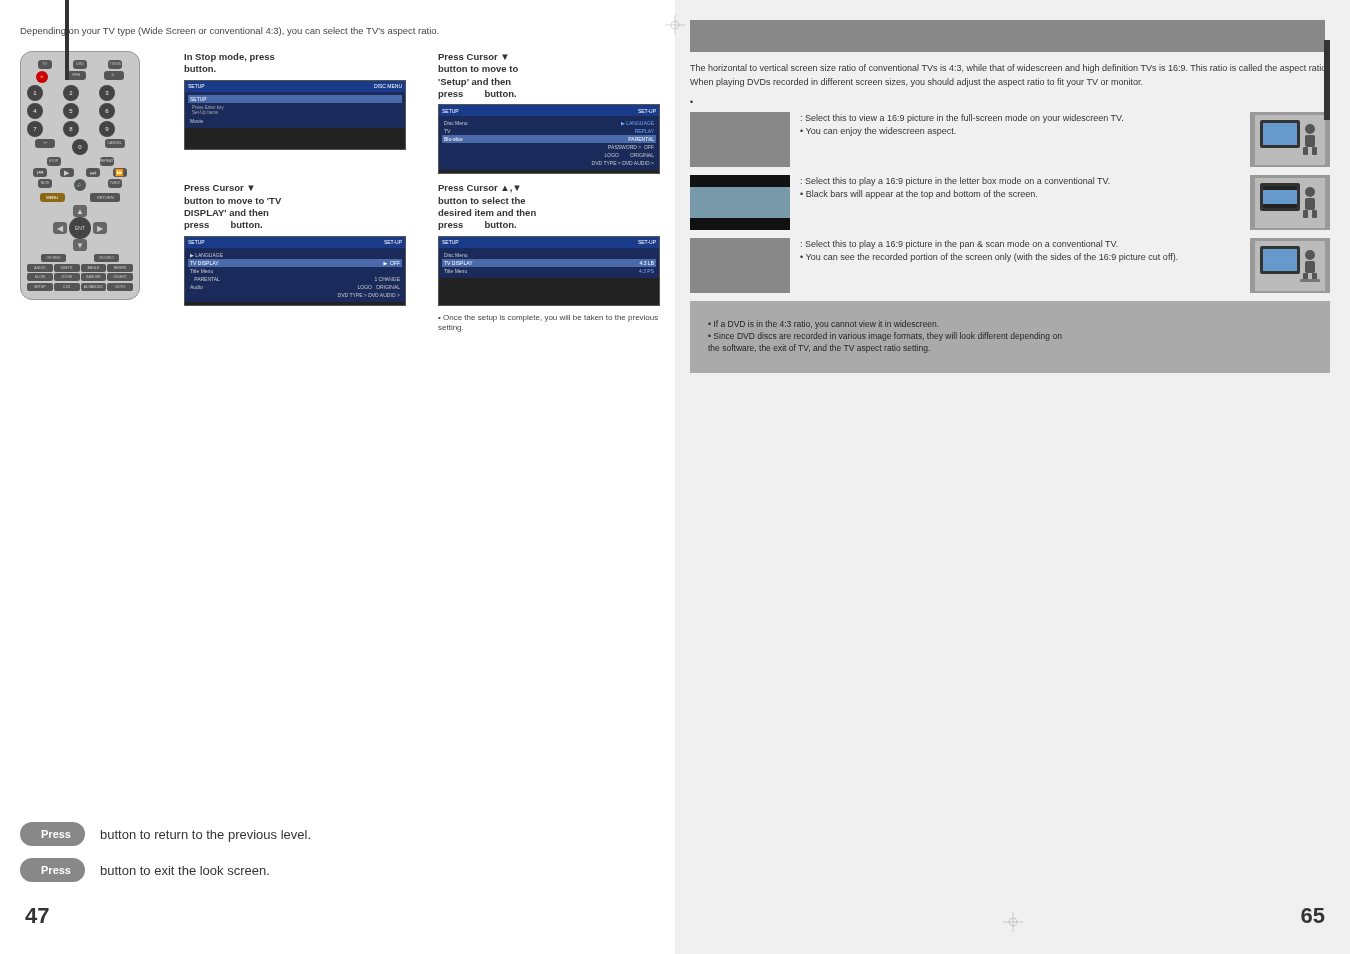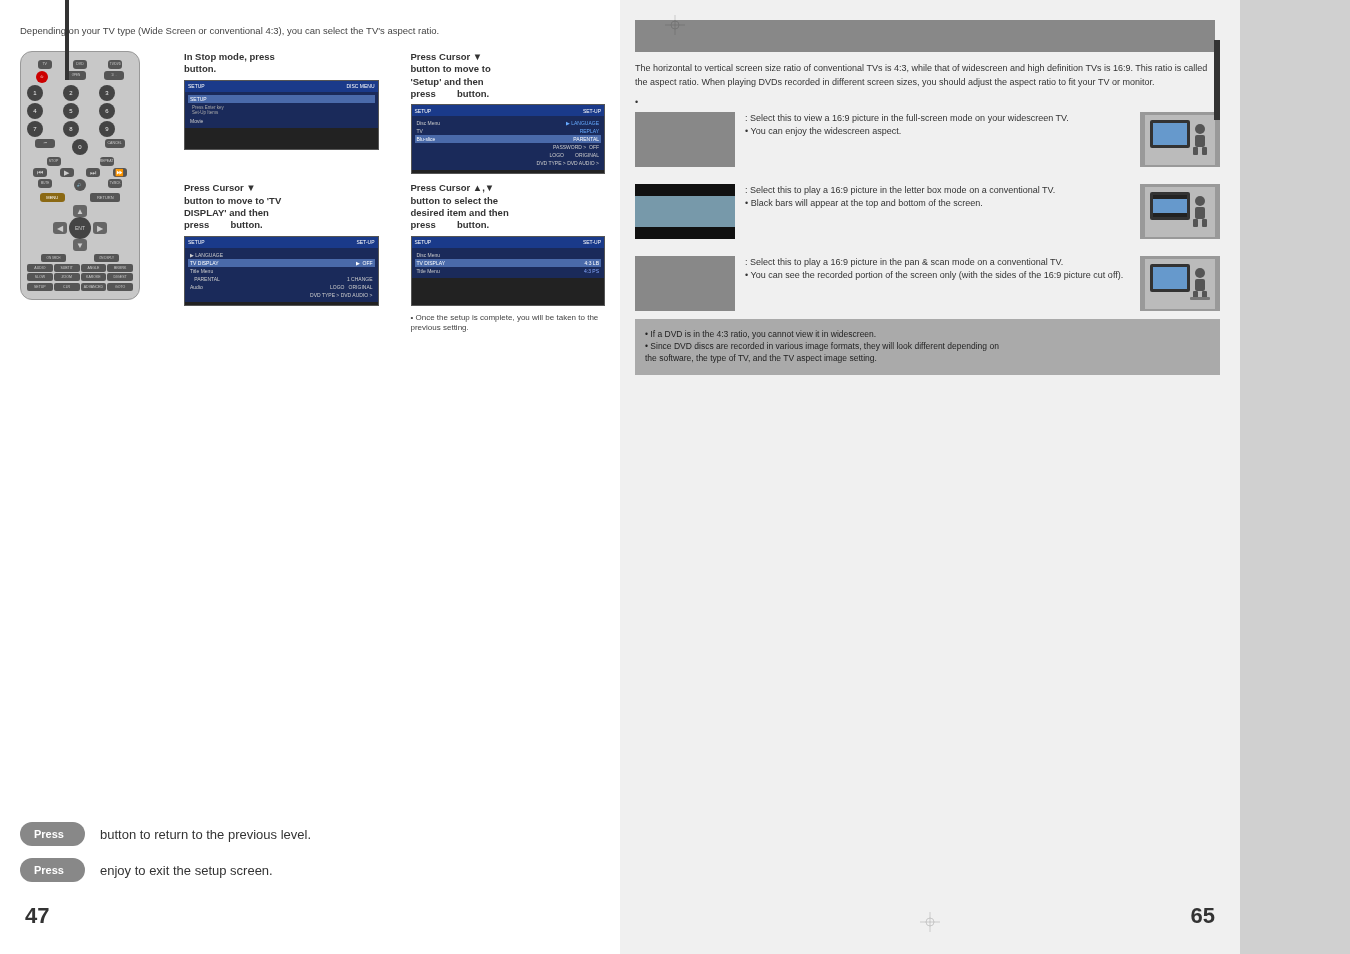--- a/index.html
+++ b/index.html
@@ -9,21 +9,21 @@
       background: #d0d0d0;
       font-family: Arial, sans-serif;
       font-size: 11px;
       overflow: hidden;
       position: relative;
     }
 
     
     .page-spread {
       display: flex;
-      width: 1240px;
+      width: 1350px;
       height: 954px;
     }
 
     .page-left {
       width: 675px;
       height: 954px;
       background: #ffffff;
       position: relative;
       padding: 20px 15px 20px 20px;
     }
@@ -309,21 +309,21 @@
     }
 
     .press-button {
       background: #888;
       color: #fff;
       border-radius: 12px;
       padding: 6px 14px;
       font-size: 11px;
       font-weight: bold;
       min-width: 65px;
-      text-align: left;
+      text-align: right;
     }
 
     .press-instruction {
       font-size: 13px;
       color: #333;
     }
 
     
     .right-header-bar {
       background: #888;
@@ -341,21 +341,21 @@
 
     .dot-item {
       font-size: 9px;
       color: #333;
       margin: 5px 0;
     }
 
     .aspect-section {
       display: flex;
       flex-direction: column;
-      gap: 17px;
+      gap: 8px;
     }
 
     .aspect-row {
       display: flex;
       gap: 10px;
       align-items: flex-start;
     }
 
     .aspect-color-block {
       width: 100px;
@@ -383,21 +383,21 @@
     }
 
     
     .person-svg {
       width: 70px;
       height: 50px;
     }
 
     .note-box {
       background: #aaa;
-      padding: 10px;
+      padding: 18px;
       margin-top: 8px;
       font-size: 8.5px;
       color: #222;
       line-height: 1.4;
     }
 
     
     .page-divider-left {
       position: absolute;
       left: 65px;
@@ -648,21 +648,21 @@
       </div>
     </div>
 
     <div class="bottom-press-section">
       <div class="press-row">
         <div class="press-button">Press</div>
         <span class="press-instruction">button to return to the previous level.</span>
       </div>
       <div class="press-row">
         <div class="press-button">Press</div>
-        <span class="press-instruction">enjoy to exit the setup screen.</span>
+        <span class="press-instruction">button to exit the look screen.</span>
       </div>
     </div>
 
     <div class="page-number-left">47</div>
   </div>
 
   <div class="page-right">
     <div class="right-page-divider"></div>
 
     <div class="right-header-bar"></div>
@@ -738,21 +738,21 @@
 
             <rect x="45" y="38" width="20" height="3" fill="#777" rx="1"></rect>
           </svg>
         </div>
       </div>
     </div>
 
     <div class="note-box">
       <span>• If a DVD is in the 4:3 ratio, you cannot view it in widescreen.</span><br>
       <span>• Since DVD discs are recorded in various image formats, they will look different depending on</span><br>
-      <span>  the software, the type of TV, and the TV aspect image setting.</span>
+      <span>  the software, the exit of TV, and the TV aspect ratio setting.</span>
     </div>
 
     <div class="page-number-right">65</div>
 
     <div style="position:absolute; bottom:20px; left:50%; transform:translateX(-50%);">
       <svg width="20" height="20" viewBox="0 0 20 20" opacity="0.4">
         <line x1="10" y1="0" x2="10" y2="20" stroke="#333" stroke-width="0.5"></line>
         <line x1="0" y1="10" x2="20" y2="10" stroke="#333" stroke-width="0.5"></line>
         <circle cx="10" cy="10" r="4" fill="none" stroke="#333" stroke-width="0.5"></circle>
       </svg>

